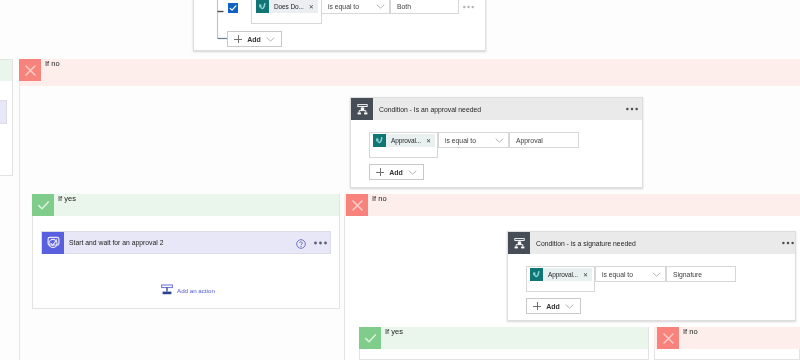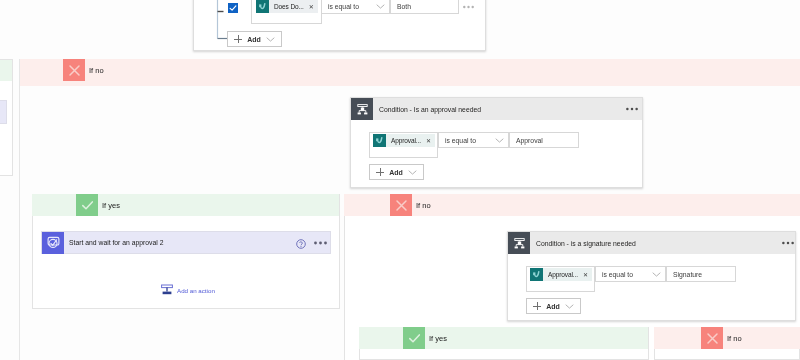--- a/index.html
+++ b/index.html
@@ -32,21 +32,21 @@
   
   .addbtn{position:absolute;border:1px solid #c9c9c9;background:#fff;box-sizing:border-box;
           display:flex;align-items:center;justify-content:center;}
   .plus{position:relative;width:8px;height:8px;flex:0 0 8px;}
   .plus:before,.plus:after{content:"";position:absolute;background:#707070;}
   .plus:before{left:0;top:3.5px;width:8px;height:1px;}
   .plus:after{top:0;left:3.5px;width:1px;height:8px;}
   .addlbl{font-size:7px;color:#333333;font-weight:bold;margin:0 5px;}
 
   
-  .band{position:absolute;display:flex;align-items:center;margin-left:44px;}
+  .band{position:absolute;display:flex;align-items:flex-start;}
   .bsq{width:22px;height:22px;flex:0 0 22px;display:flex;
        align-items:center;justify-content:center;}
   .blbl{font-size:7.5px;color:#1b1b1b;margin-left:4px;}
 
   
   .actrow{position:absolute;background:#e7e7f7;border:1px solid #dddde9;
           display:flex;align-items:center;box-sizing:border-box;}
   .acico{width:22px;height:22px;flex:0 0 22px;background:#5a60dd;
          display:flex;align-items:center;justify-content:center;}
   .acttl{font-size:6.8px;color:#1c1c1c;margin-left:5px;white-space:nowrap;}

